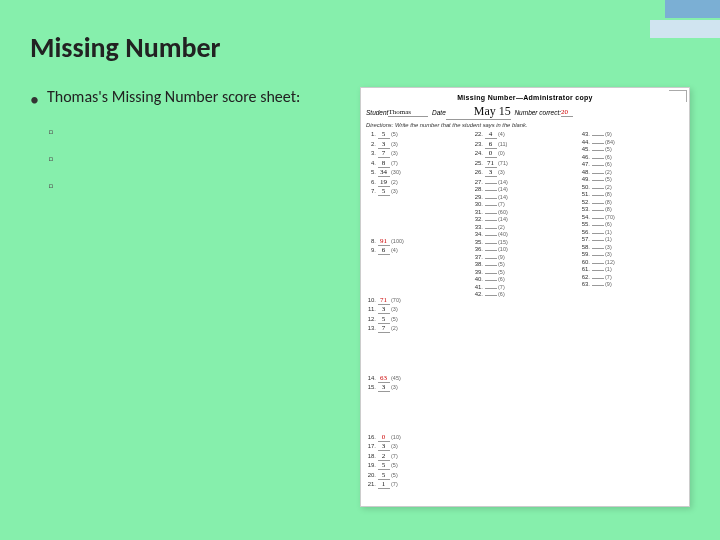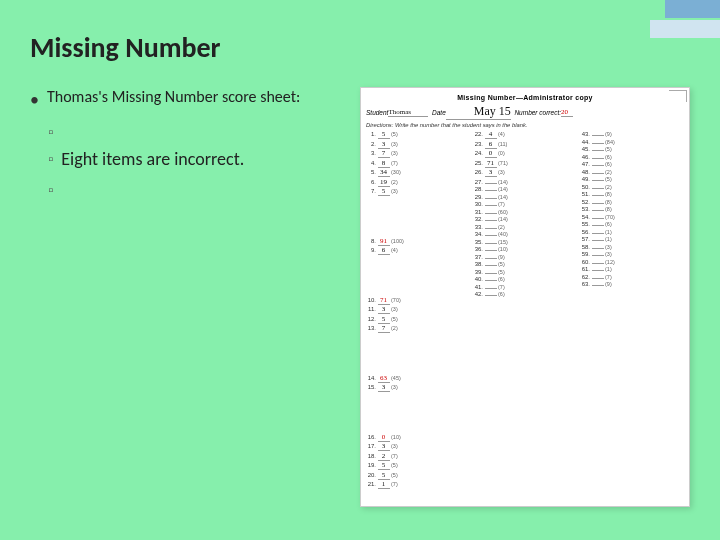--- a/index.html
+++ b/index.html
@@ -244,21 +244,20 @@
         <span class="bullet-dot">•</span>
         <span class="bullet-main-text">Thomas's Missing Number score sheet:</span>
       </div>
 
       <div class="sub-bullets">
         <div class="sub-bullet">
           <span class="sub-bullet-marker">▫</span>
         </div>
         <div class="sub-bullet">
           <span class="sub-bullet-marker">▫</span>
-          <span class="sub-bullet-text">Eight items are incorrect.</span>
         </div>
         <div class="sub-bullet">
           <span class="sub-bullet-marker">▫</span>
         </div>
       </div>
     </div>
 
     <div class="right-panel">
       <div class="score-sheet">
 

